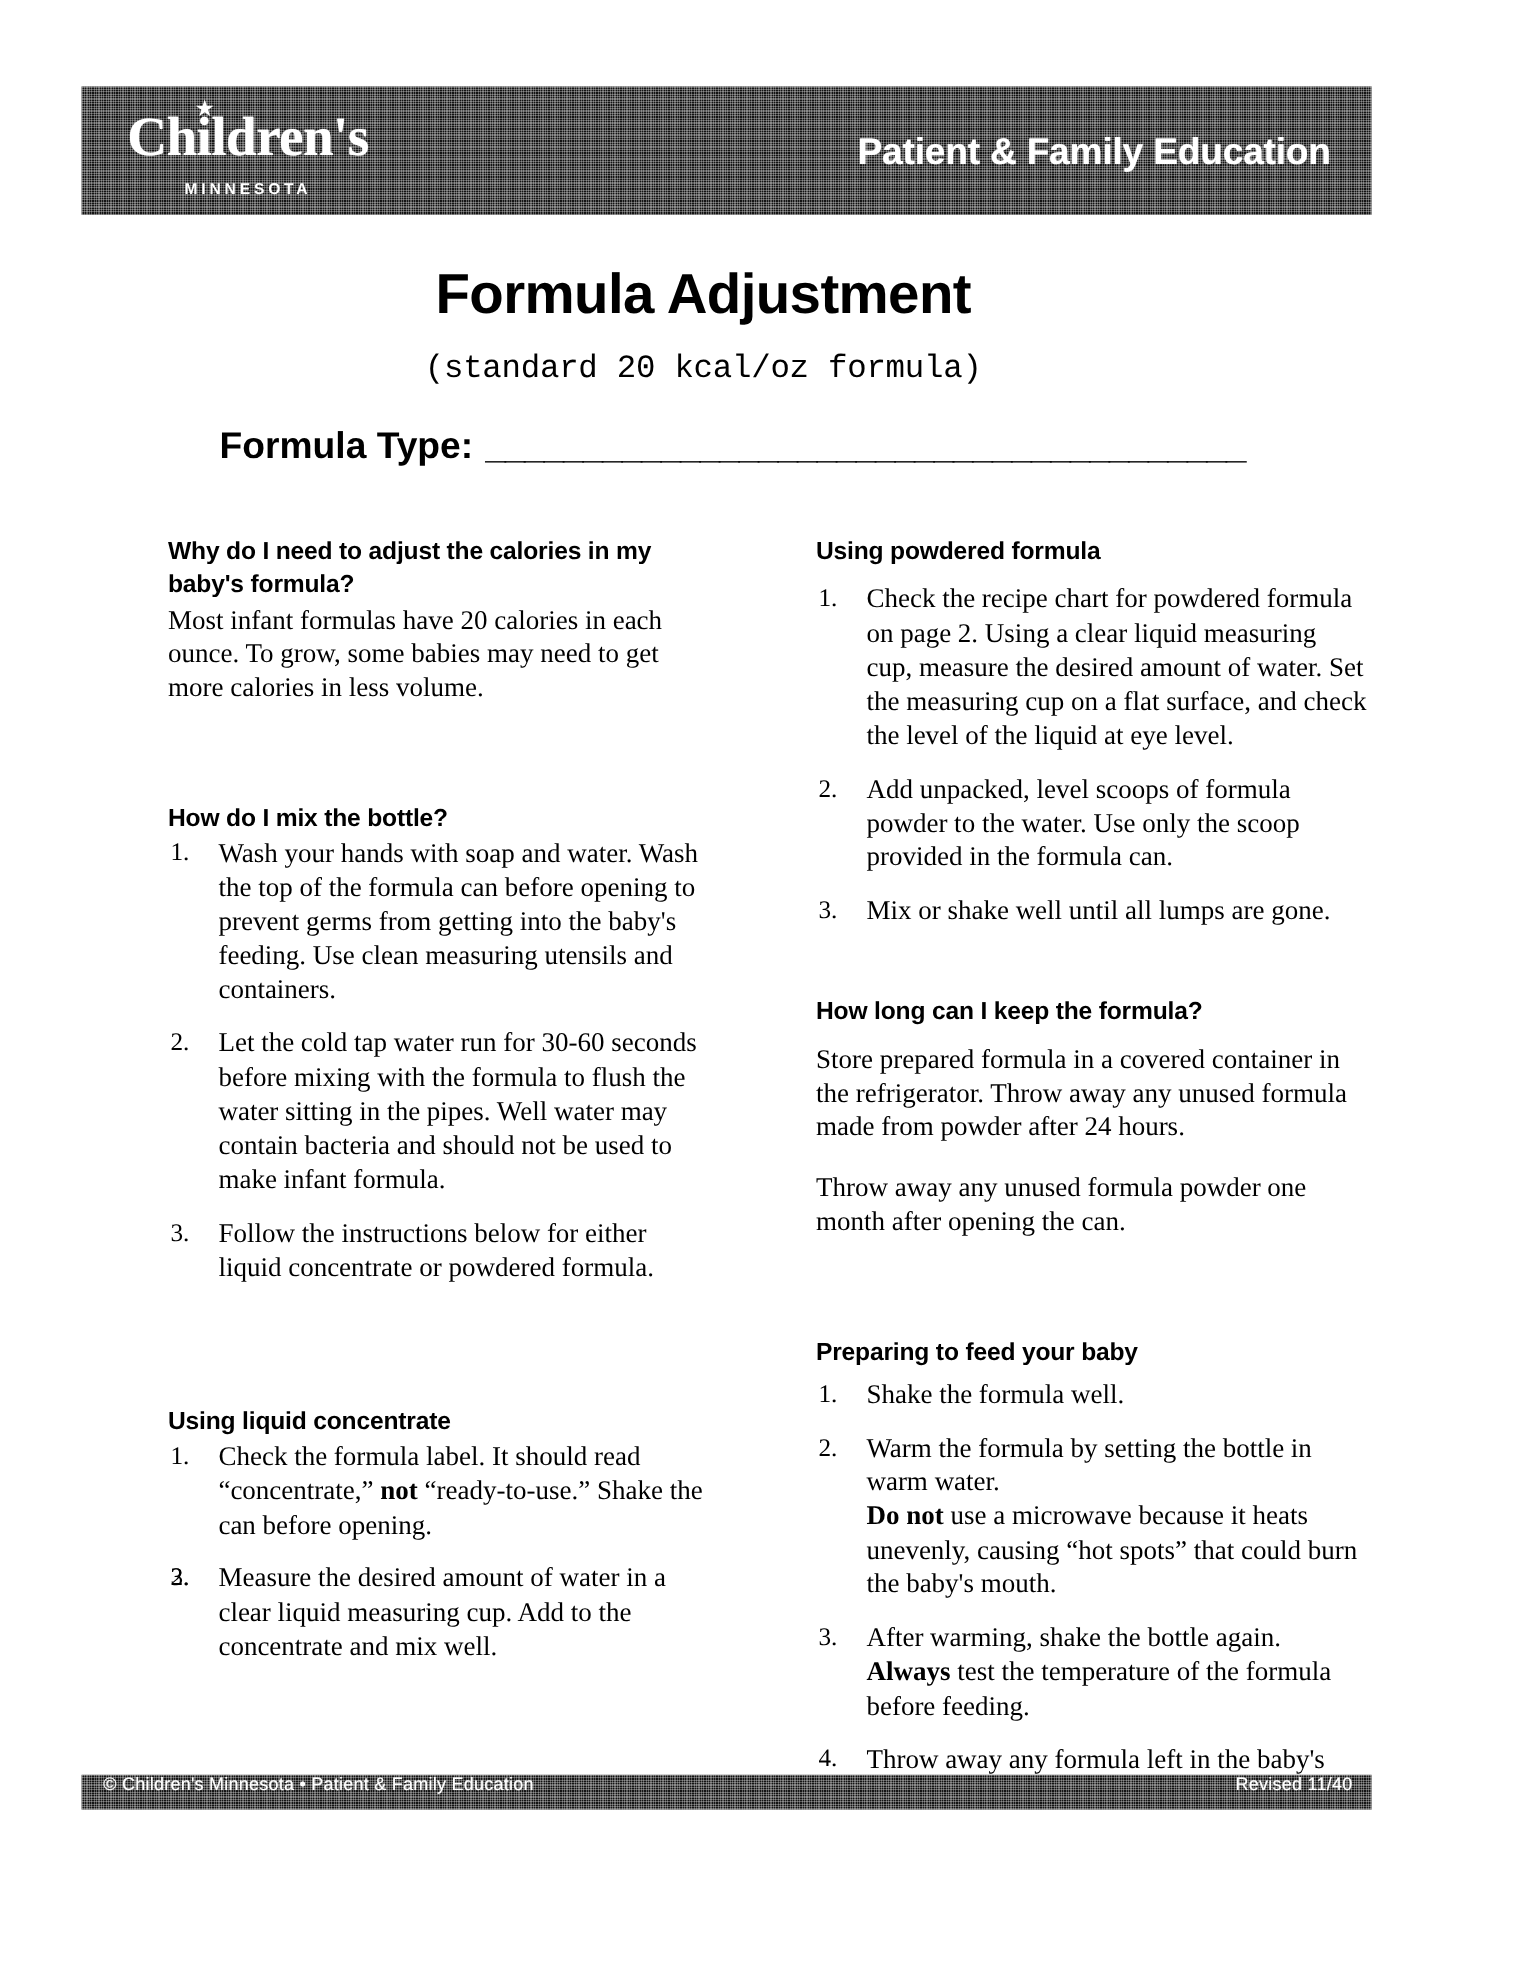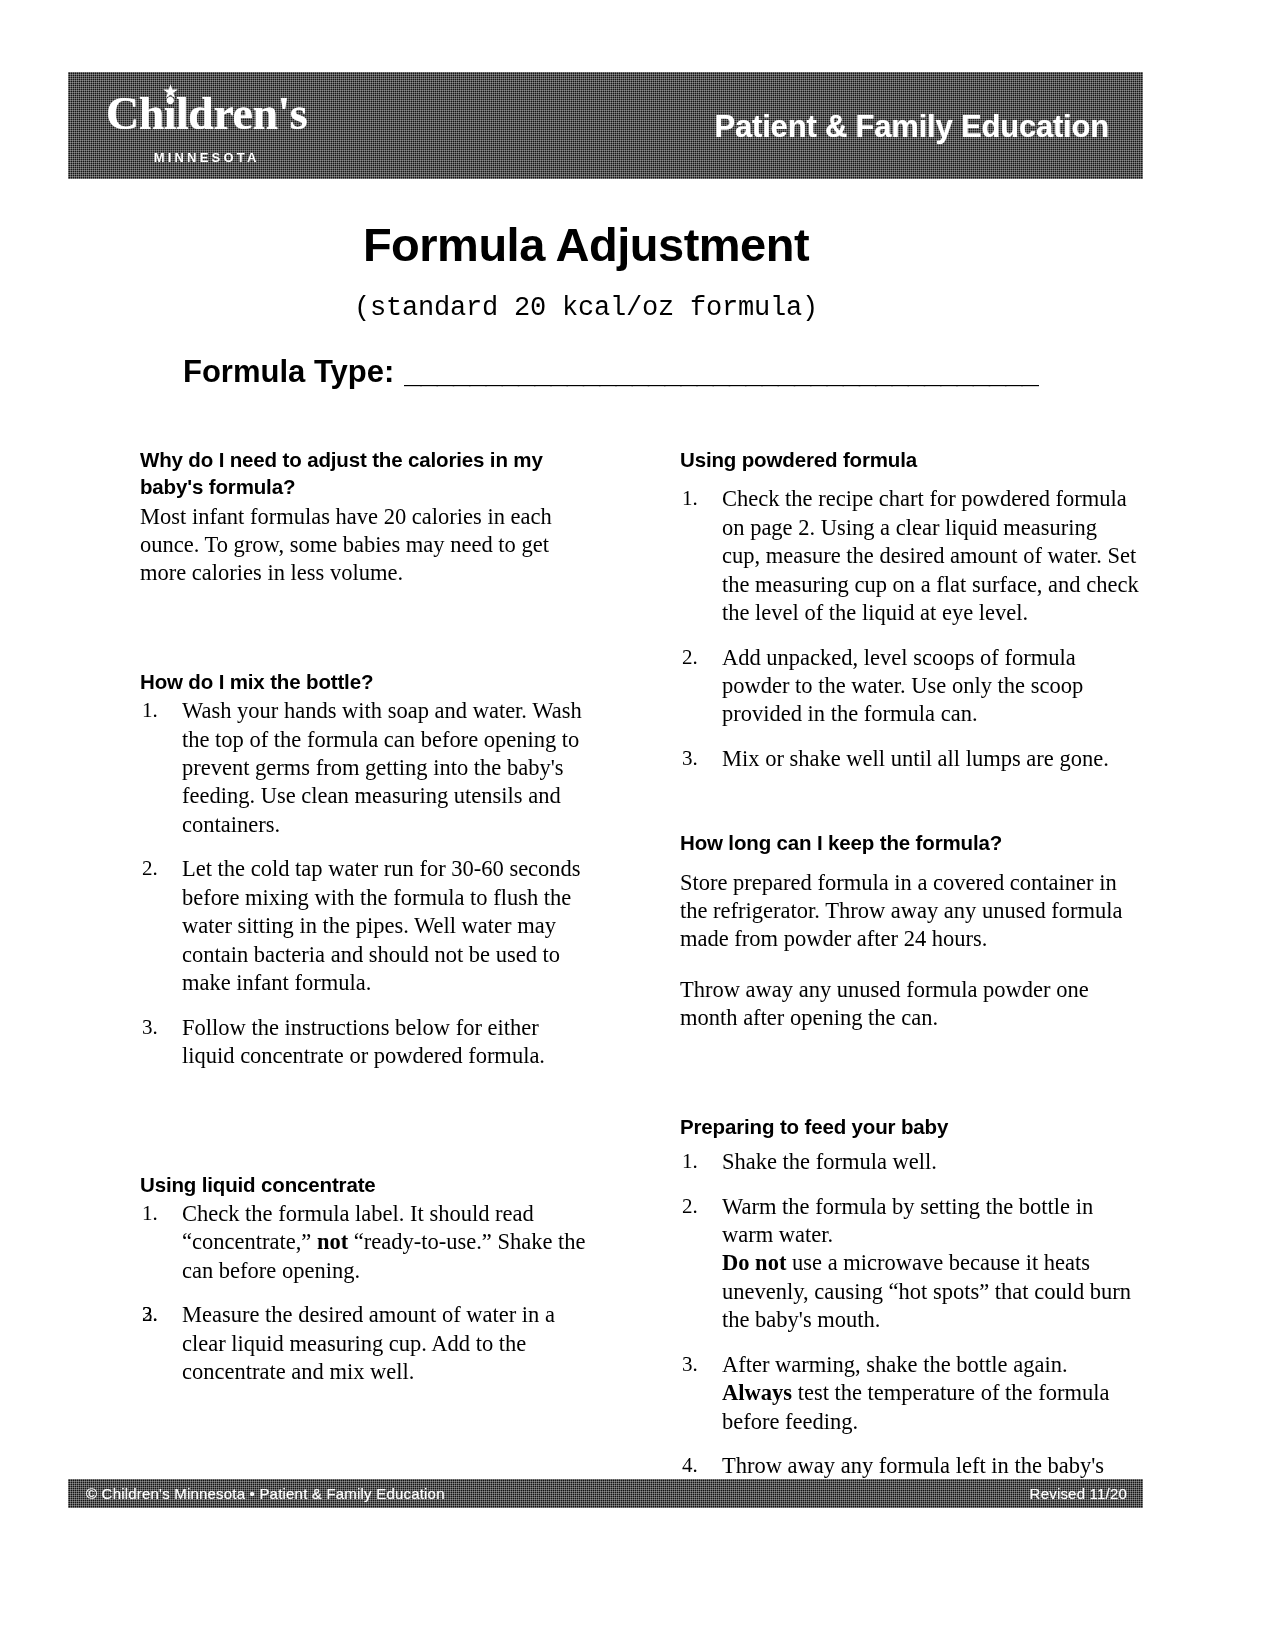--- a/index.html
+++ b/index.html
@@ -183,21 +183,21 @@
   b.em { font-weight: bold; }
 
   
   #footer-bar {
     position: absolute;
     left: 68px;
     top: 1479px;
     width: 1075px;
     height: 29px;
     display: flex;
-    align-items: center;
+    align-items: flex-start;
     justify-content: space-between;
     box-sizing: border-box;
     padding: 0 16px 0 18px;
   }
   .footer-text {
     font-family: "Liberation Sans", sans-serif;
     font-size: 15px;
     color: #ffffff;
     letter-spacing: 0.2px;
     text-shadow: 0 0 1px rgba(255,255,255,0.6);
@@ -315,14 +315,14 @@
       <li>
         <span class="marker">4.</span>
         <span>Throw away any formula left in the baby's bottle after a feeding.</span>
       </li>
     </ol>
   </div>
 </div>
 
 <div id="footer-bar" class="halftone">
   <span class="footer-text">© Children's Minnesota • Patient &amp; Family Education</span>
-  <span class="footer-text">Revised 11/20</span>
+  <span class="footer-text">Revised 11/40</span>
 </div>
 
 </body></html>

